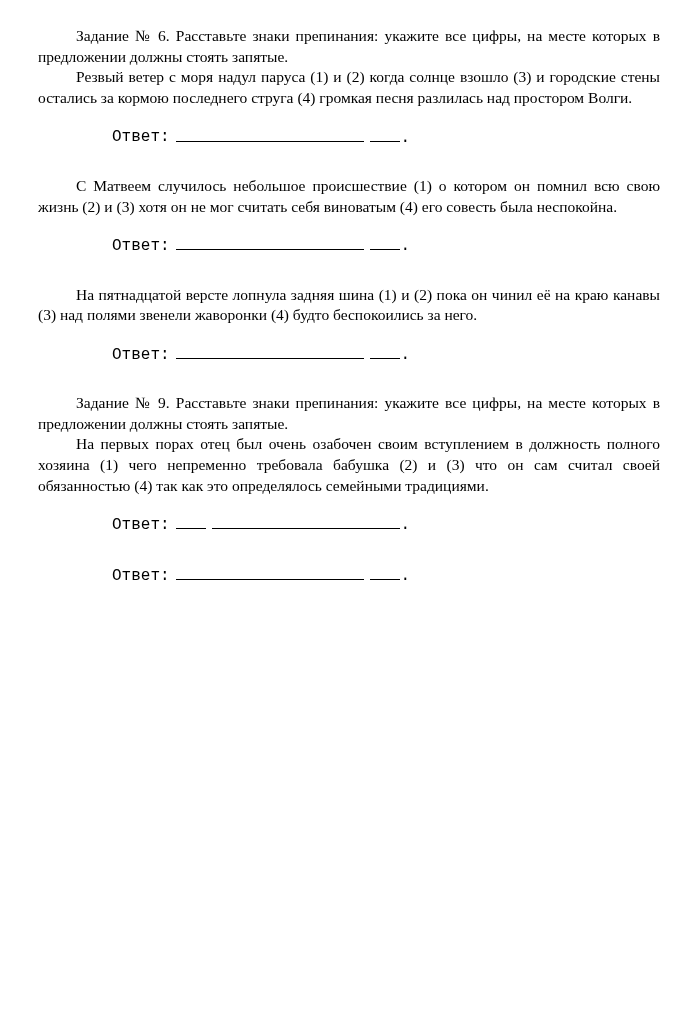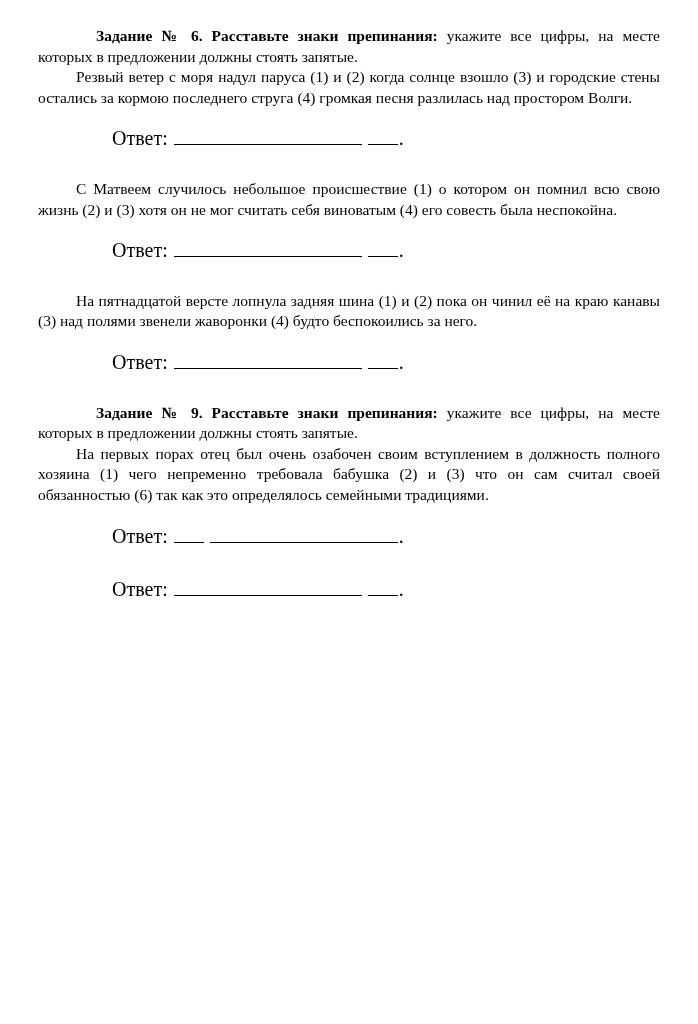--- a/index.html
+++ b/index.html
@@ -28,32 +28,32 @@
   p {
     margin: 0;
     font-size: 15.5px;
     line-height: 1.33;
     text-align: justify;
   }
   .instruction {
     text-indent: 38px;
   }
   .instruction .bold-part {
-    font-weight: bold;
-    margin-left: 20px;
+    font-weight: normal;
   }
   .sentence {
     text-indent: 38px;
     font-weight: normal;
   }
   .answer-line {
     margin: 17px 0 6px 74px;
     text-align: left;
     text-indent: 0;
-    font-size: 20px;
+    font-size: 16px;
+    font-family: Liberation Mono, monospace;
   }
   .answer-blank-long {
     display: inline-block;
     width: 188px;
     height: 0.95em;
     border-bottom: 1px solid #000;
     margin-left: 6px;
     vertical-align: baseline;
   }
   .answer-blank-short {
@@ -92,21 +92,21 @@
     <p class="answer-line"><span>Ответ:</span><span class="answer-blank-long"></span><span class="answer-blank-short"></span><span class="answer-period">.</span></p>
   </section>
 
   <section class="task">
     <p class="sentence">На пятнадцатой версте лопнула задняя шина (1) и (2) пока он чинил её на краю канавы (3) над полями звенели жаворонки (4) будто беспокоились за него.</p>
     <p class="answer-line"><span>Ответ:</span><span class="answer-blank-long"></span><span class="answer-blank-short"></span><span class="answer-period">.</span></p>
   </section>
 
   <section class="task">
     <p class="instruction"><span class="bold-part">Задание № 9. Расставьте знаки препинания:</span><span> укажите все цифры, на месте которых в предложении должны стоять запятые.</span></p>
-    <p class="sentence">На первых порах отец был очень озабочен своим вступлением в должность полного хозяина (1) чего непременно требовала бабушка (2) и (3) что он сам считал своей обязанностью (6) так как это определялось семейными традициями.</p>
+    <p class="sentence">На первых порах отец был очень озабочен своим вступлением в должность полного хозяина (1) чего непременно требовала бабушка (2) и (3) что он сам считал своей обязанностью (4) так как это определялось семейными традициями.</p>
     <p class="answer-line"><span>Ответ:</span><span class="answer-blank-short"></span><span class="answer-blank-long"></span><span class="answer-period">.</span></p>
   </section>
 
   <section class="task">
     <p class="answer-line"><span>Ответ:</span><span class="answer-blank-long"></span><span class="answer-blank-short"></span><span class="answer-period">.</span></p>
   </section>
 
 
 </div>
 

